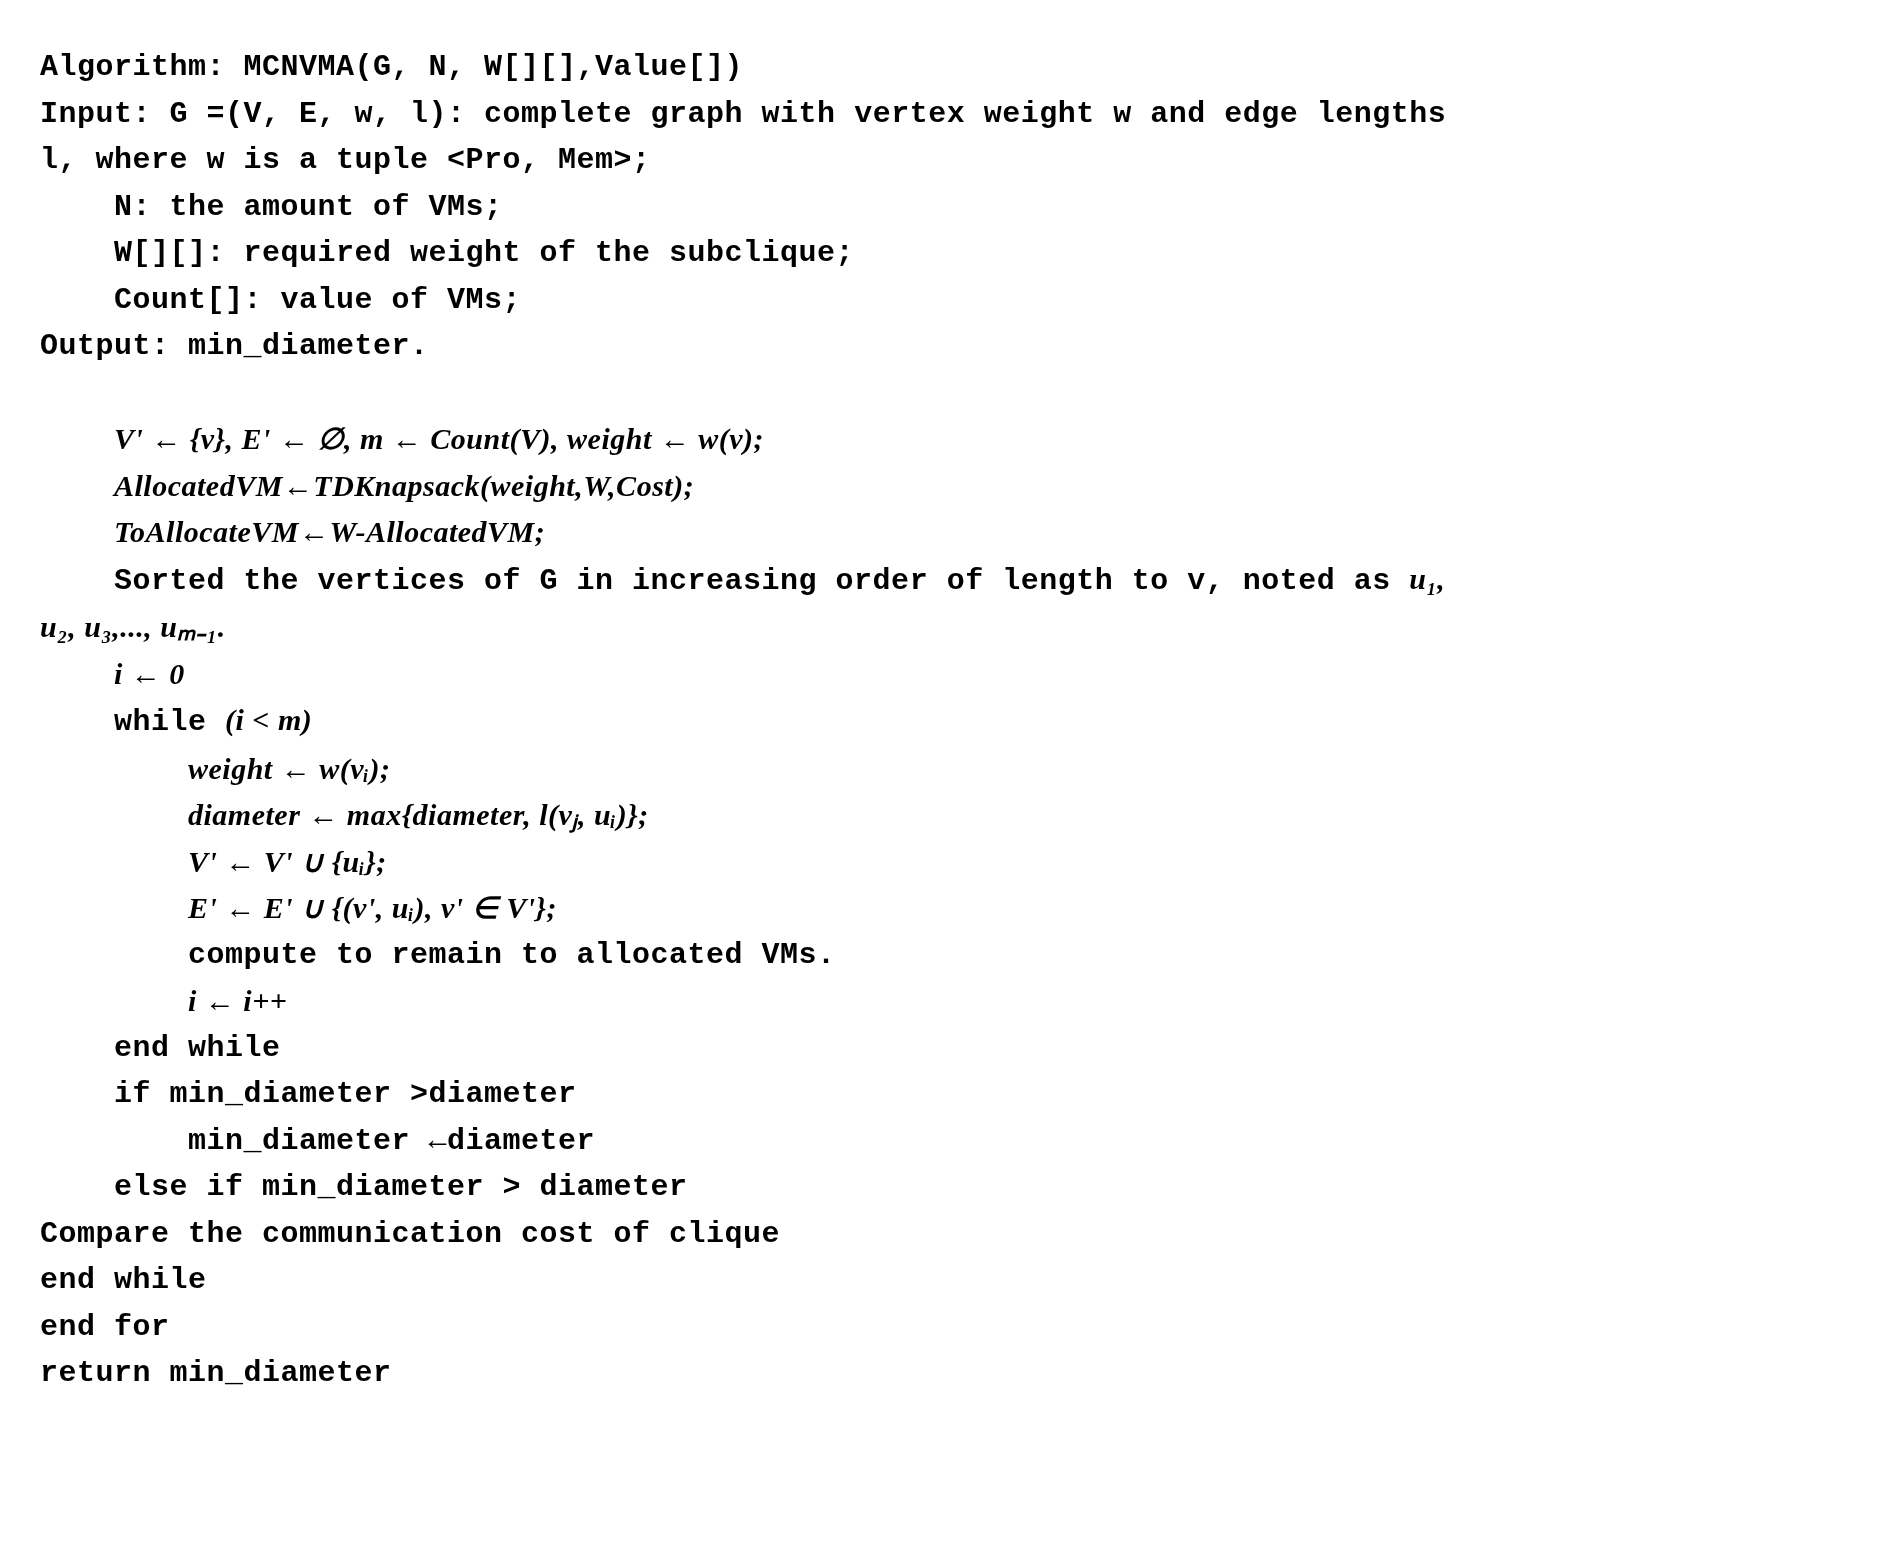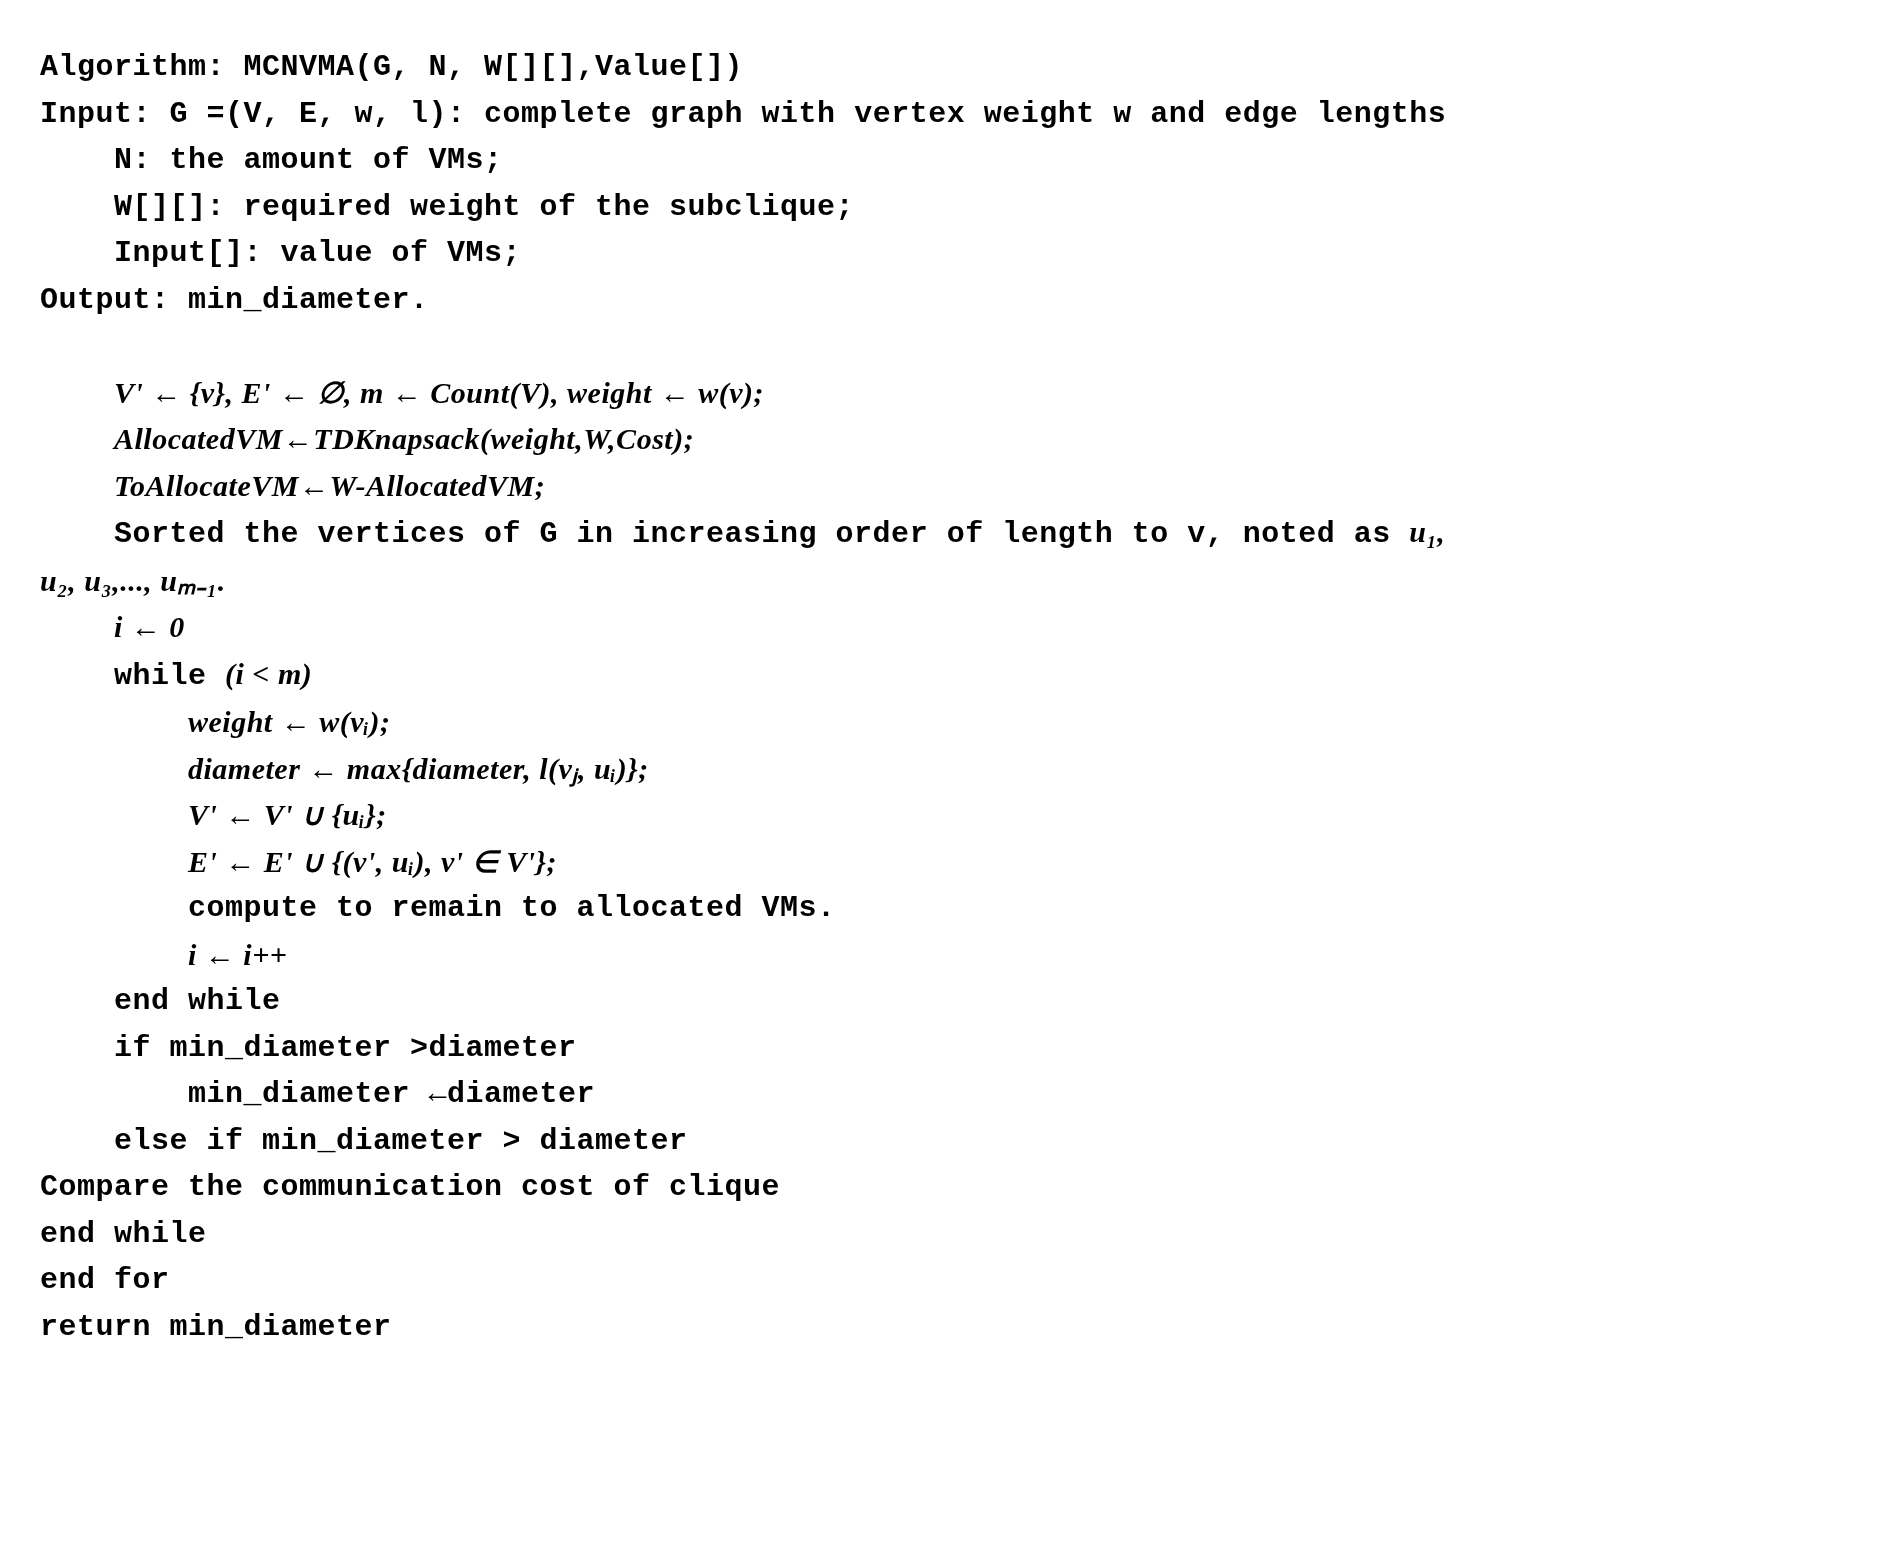--- a/index.html
+++ b/index.html
@@ -27,23 +27,24 @@
   .i2 { padding-left: 148px; }
 </style>
 </head>
 <body>
 
 <div class="page">
 
   <div class="line"><span>Algorithm: </span><span>MCNVMA(G, N, W[][],Value[])</span></div>
 
   <div class="line">Input: G =(V, E, w, l): complete graph with vertex weight w and edge lengths</div>
+  <div class="line">l, where w is a tuple &lt;Pro, Mem&gt;;</div>
   <div class="line i1">N: the amount of VMs;</div>
   <div class="line i1">W[][]: required weight of the subclique;</div>
-  <div class="line i1">Input[]: value of VMs;</div>
+  <div class="line i1">Count[]: value of VMs;</div>
   <div class="line">Output: min_diameter.</div>
 
   <div class="empty"></div>
 
 
   <div class="line i1 bi">V' ← {v}, E' ← ∅, m ← Count(V), weight ← w(v);</div>
   <div class="line i1 bi">AllocatedVM←TDKnapsack(weight,W,Cost);</div>
   <div class="line i1 bi">ToAllocateVM←W-AllocatedVM;</div>
 
   <div class="line i1"><span>Sorted the vertices of G in increasing order of length to v, noted as </span><span class="bi">u₁,</span></div>

